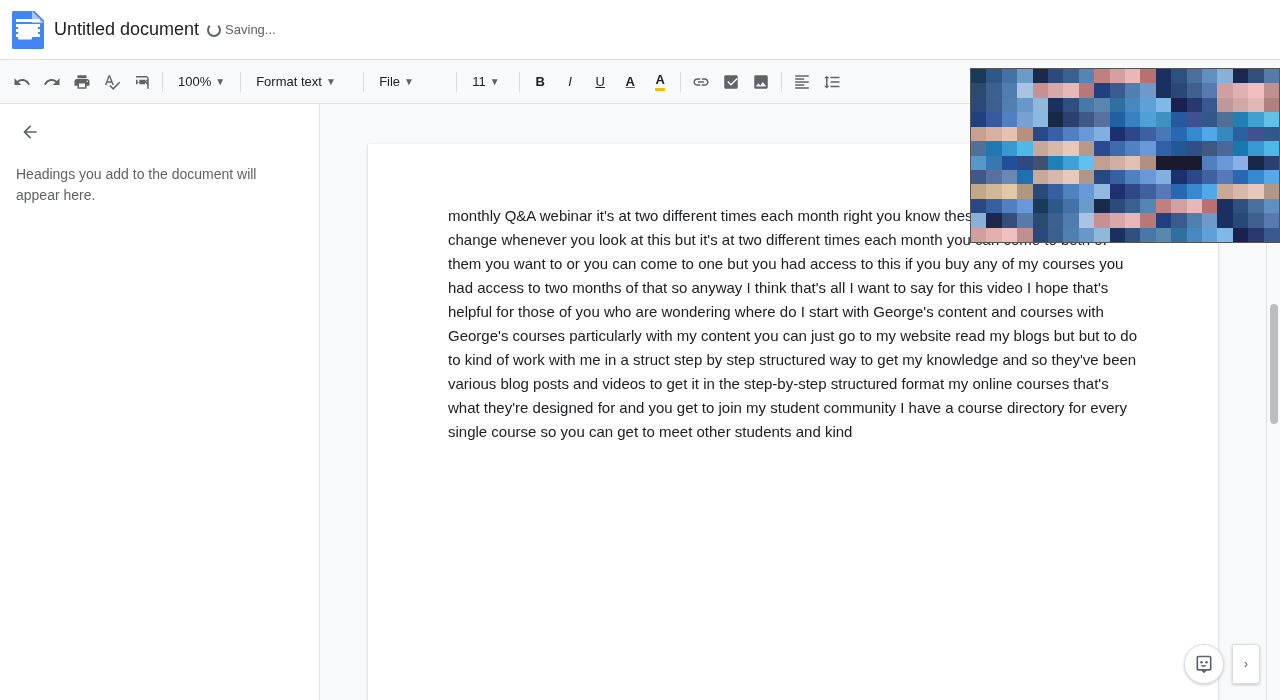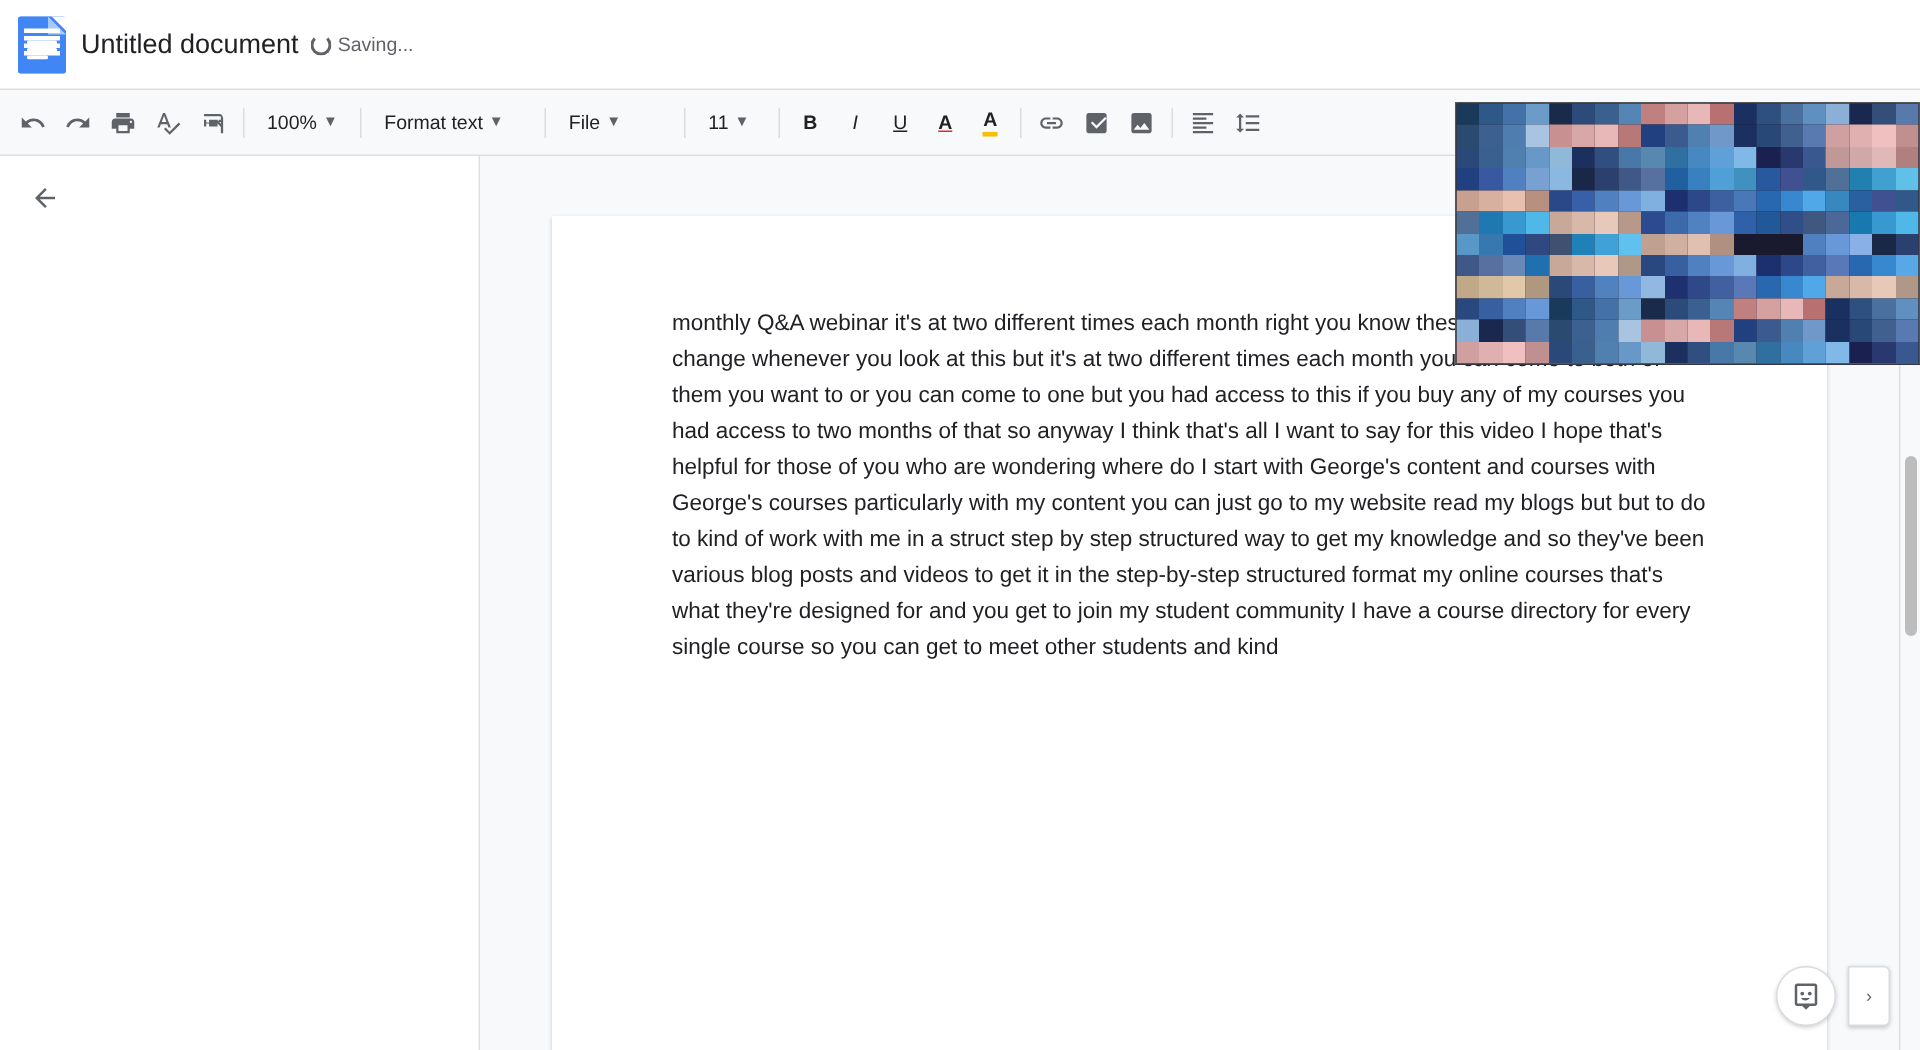--- a/index.html
+++ b/index.html
@@ -301,20 +301,21 @@
 </div>
 
 <div class="main-layout">
 
   <div class="sidebar">
     <button class="sidebar-back">
       <svg width="20" height="20" viewBox="0 0 24 24">
           <path d="M20 11H7.83l5.59-5.59L12 4l-8 8 8 8 1.41-1.41L7.83 13H20v-2z" fill="#5f6368"></path>
         </svg>
     </button>
+    <p class="sidebar-hint">Headings you add to the document will appear here.</p>
   </div>
 
   <div class="doc-area">
     <div class="page">
       <div class="page-content">monthly Q&amp;A webinar it's at two different times each month right you know these dates are gonna change whenever you look at this but it's at two different times each month you can come to both of them you want to or you can come to one but you had access to this if you buy any of my courses you had access to two months of that so anyway I think that's all I want to say for this video I hope that's helpful for those of you who are wondering where do I start with George's content and courses with George's courses particularly with my content you can just go to my website read my blogs but but to do to kind of work with me in a struct step by step structured way to get my knowledge and so they've been various blog posts and videos to get it in the step-by-step structured format my online courses that's what they're designed for and you get to join my student community I have a course directory for every single course so you can get to meet other students and kind</div>
     </div>
   </div>
 
   <div class="scrollbar-area">
     <div class="scrollbar-thumb"></div>

